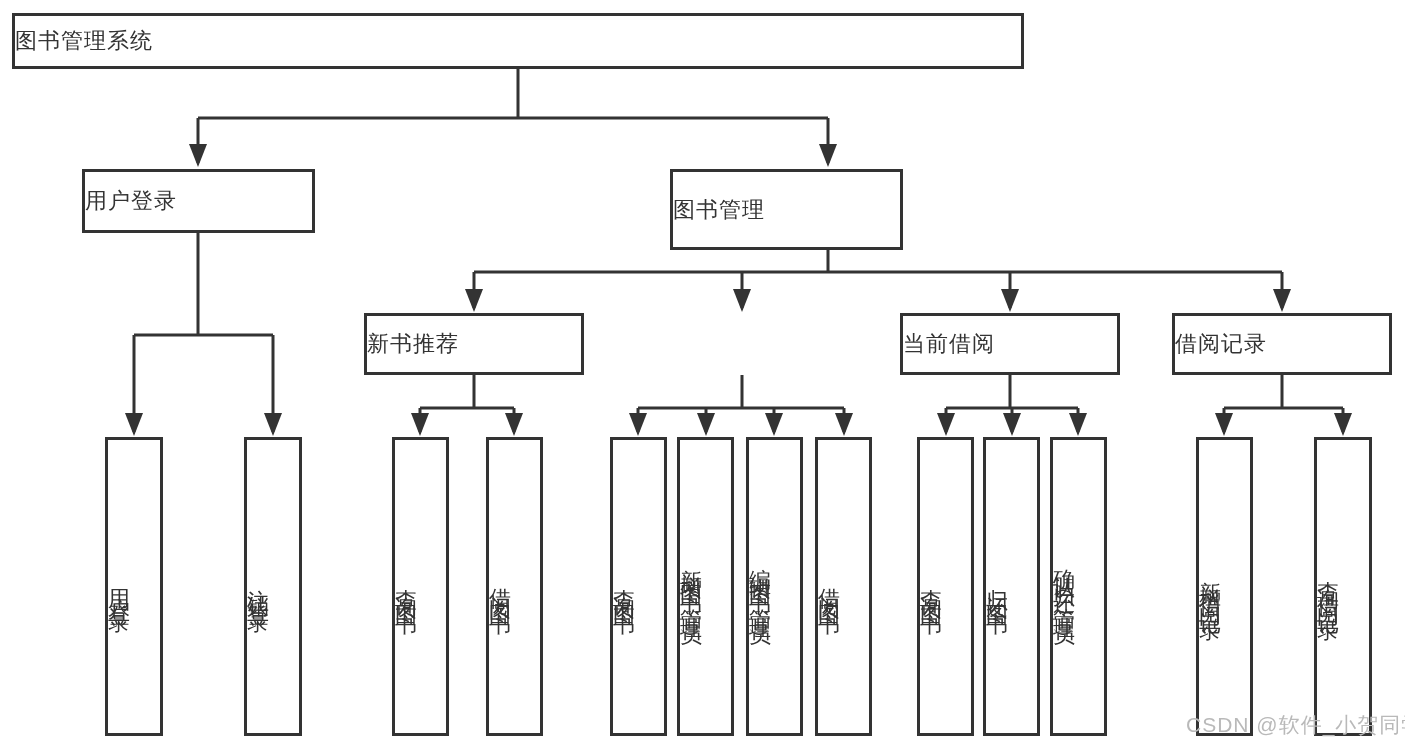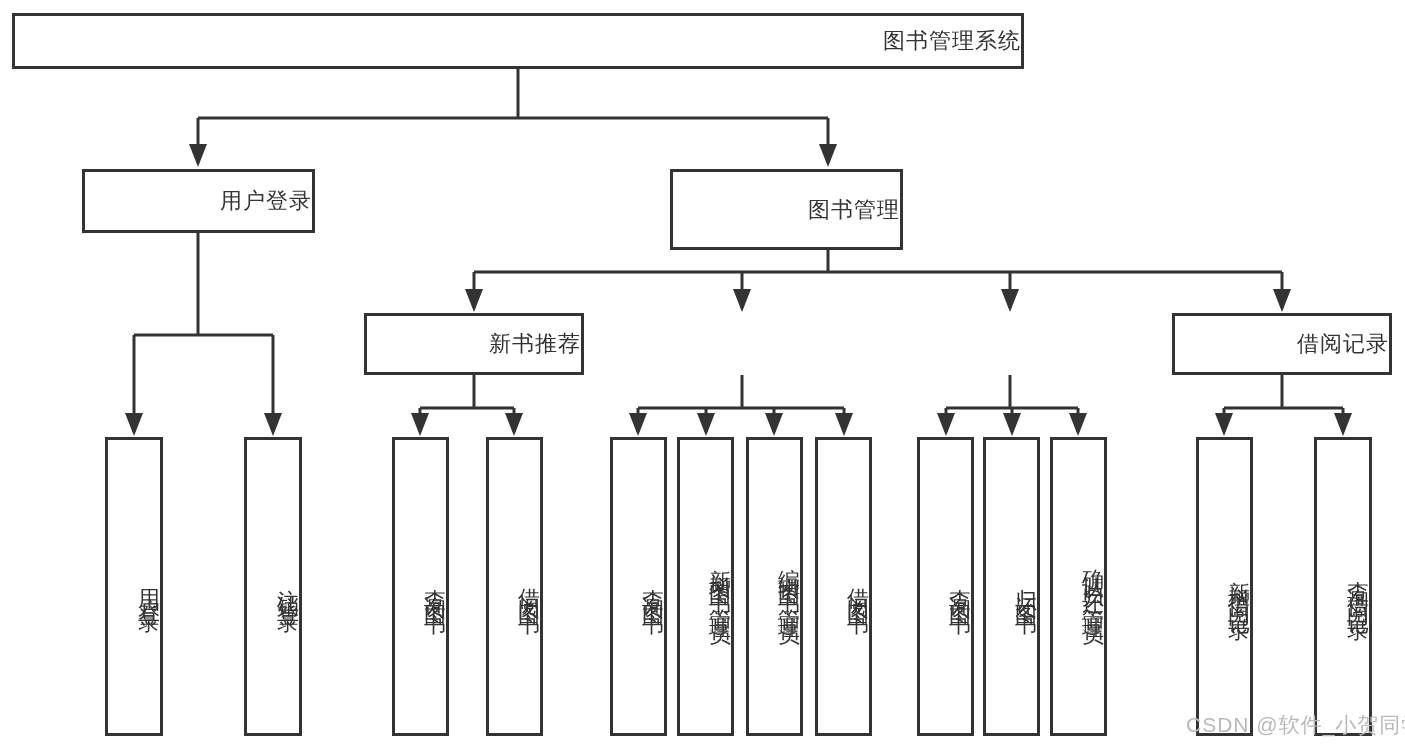--- a/index.html
+++ b/index.html
@@ -15,23 +15,22 @@
     color:var(--text);
   }
   .canvas{position:absolute;left:0;top:0;width:1405px;height:747px;}
   .wires{position:absolute;left:0;top:0;}
   .cline{fill:none;stroke:var(--line);stroke-width:3;}
   .amark{fill:var(--line);stroke:none;}
   .box{
     position:absolute;box-sizing:border-box;
     background:var(--box-bg);
     border:3px solid var(--line);
-    display:flex;align-items:center;justify-content:flex-end;
+    display:flex;align-items:center;justify-content:flex-start;
     z-index:2;
-    padding-left:12px;
   }
   .hlabel{
     font-size:22px;letter-spacing:1px;color:var(--text);white-space:nowrap;
   }
   .vtext{
     writing-mode:vertical-rl;text-orientation:mixed;
     font-size:22px;line-height:1;letter-spacing:8px;color:var(--text);
   }
   .watermark{
     position:absolute;left:1186px;top:711px;z-index:3;
@@ -105,20 +104,23 @@
   <div class="box" style="left:82px;top:169px;width:233px;height:64px">
     <span class="hlabel">用户登录</span>
   </div>
   <div class="box" style="left:670px;top:169px;width:233px;height:81px">
     <span class="hlabel">图书管理</span>
   </div>
 
   <div class="box" style="left:364px;top:313px;width:220px;height:62px">
     <span class="hlabel">新书推荐</span>
   </div>
+  <div class="box" style="left:900px;top:313px;width:220px;height:62px">
+    <span class="hlabel">当前借阅</span>
+  </div>
   <div class="box" style="left:1172px;top:313px;width:220px;height:62px">
     <span class="hlabel">借阅记录</span>
   </div>
 
   <div class="box" style="left:105px;top:437px;width:58px;height:299px">
     <span class="vtext">用户登录</span>
   </div>
   <div class="box" style="left:244px;top:437px;width:58px;height:299px">
     <span class="vtext">注销登录</span>
   </div>

